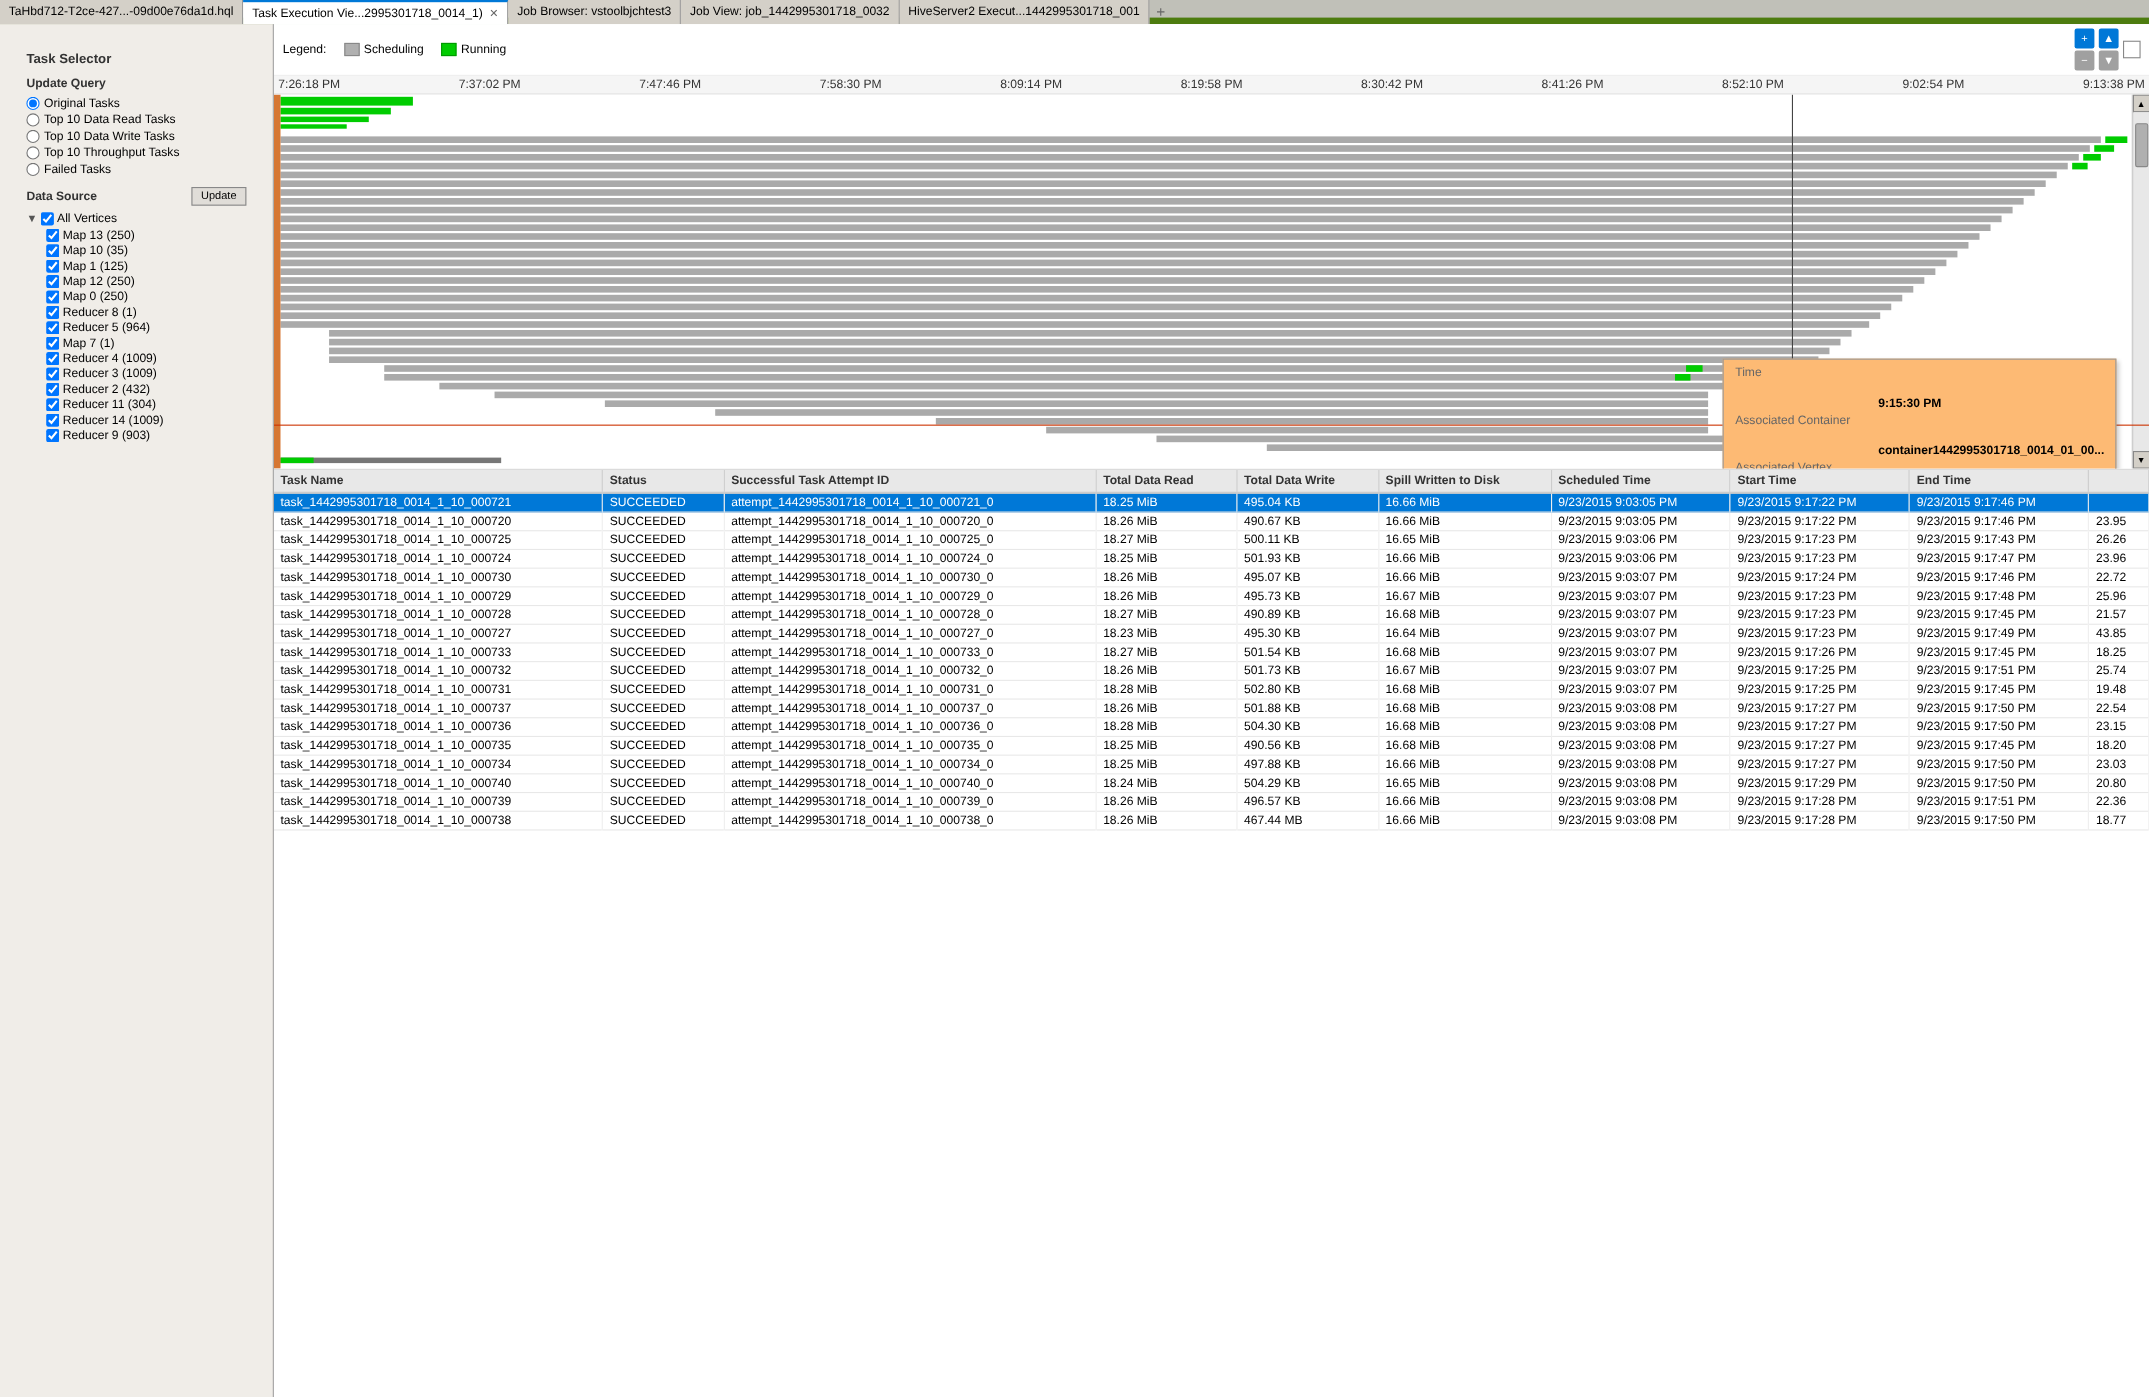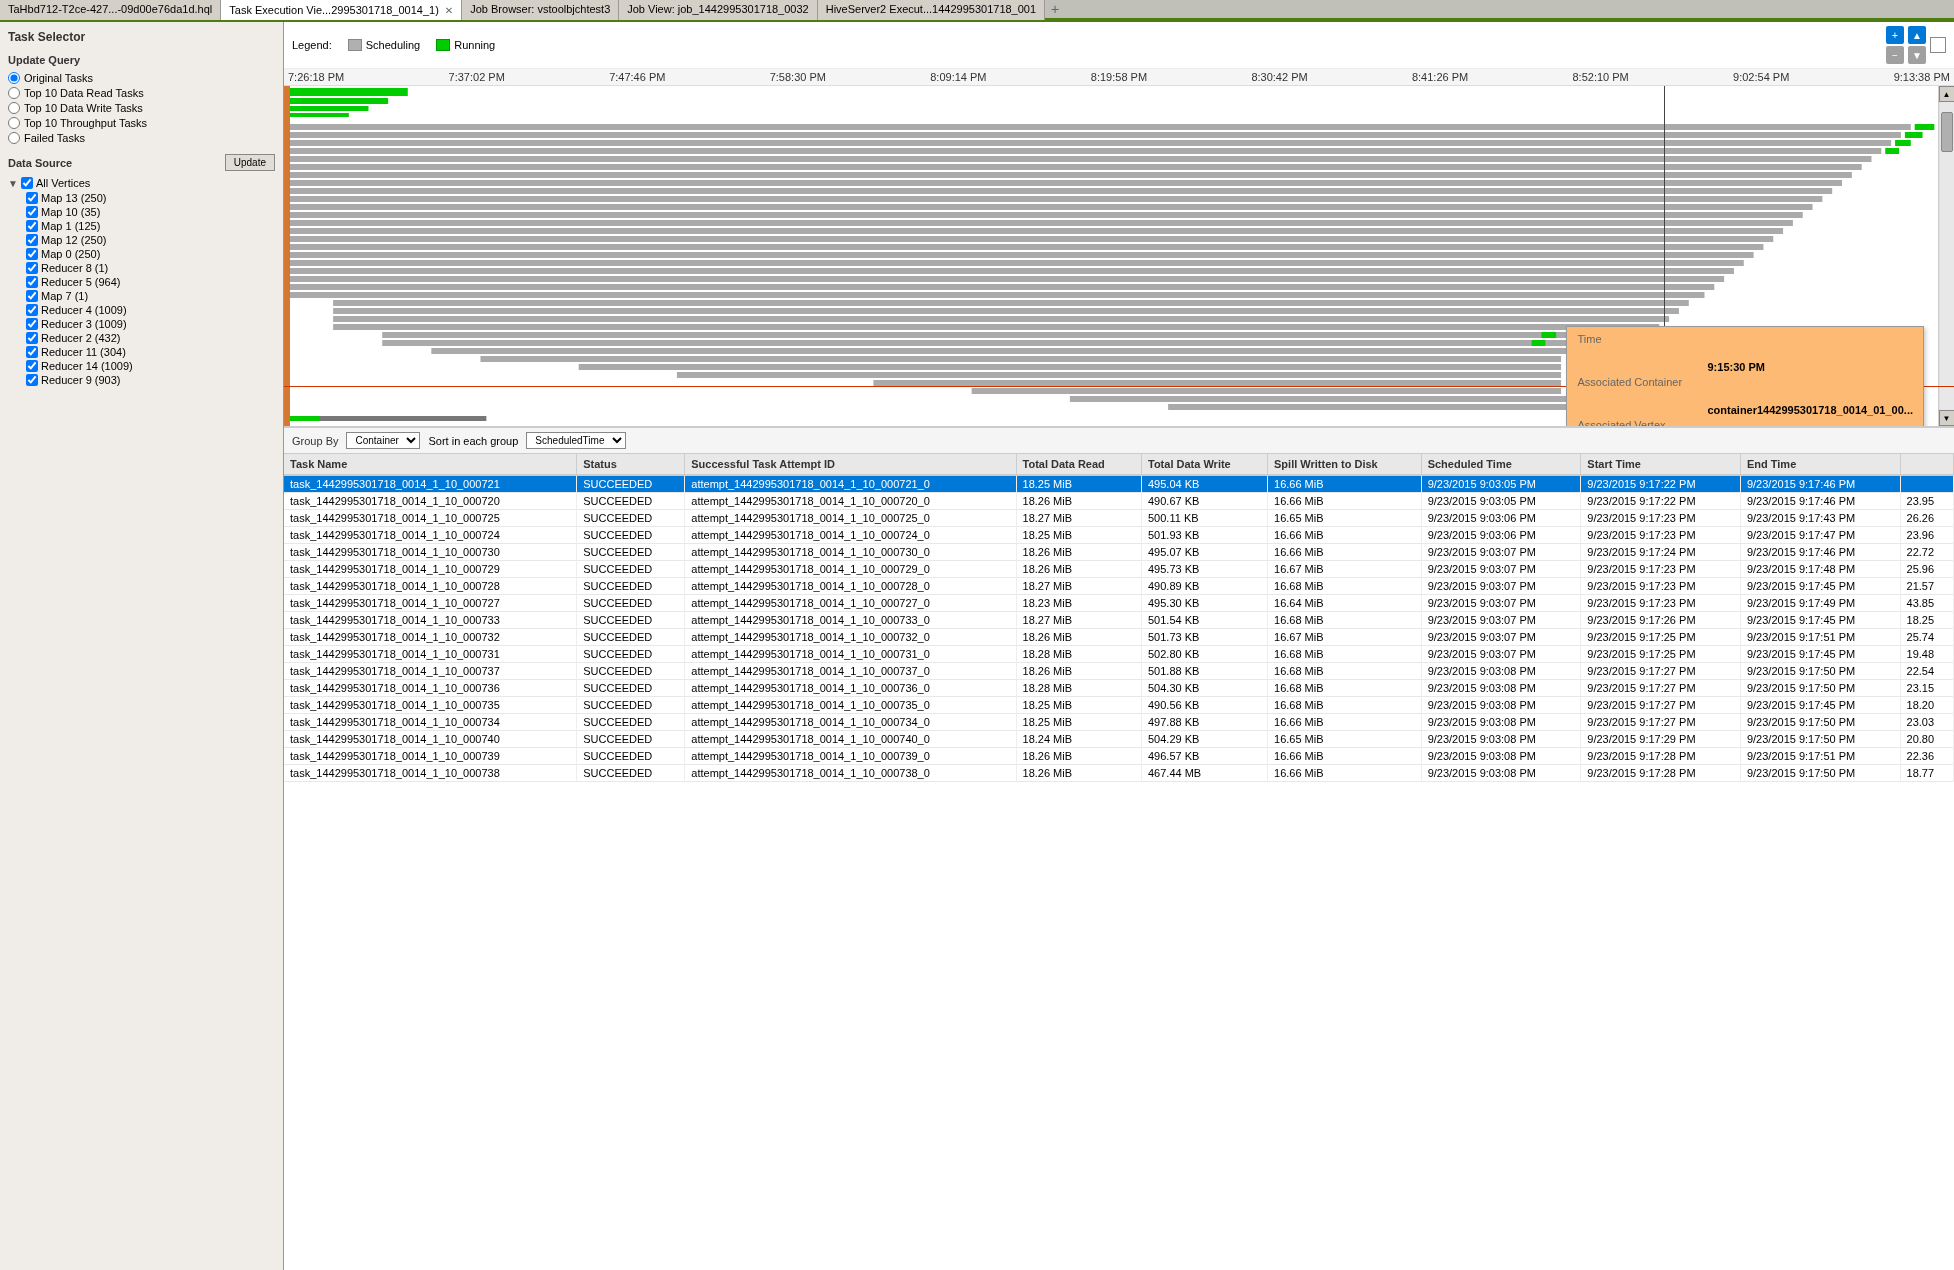--- a/index.html
+++ b/index.html
@@ -3,22 +3,22 @@
   <meta charset="utf-8">
   <style>
     * { box-sizing: border-box; margin: 0; padding: 0; font-family: 'Segoe UI', Arial, sans-serif; font-size: 11px; }
     body { background: #d4d0c8; overflow: hidden; width: 1954px; height: 1270px; }
 
     
     .tab-bar {
       display: flex;
       background: #c0c0b8;
       height: 22px;
-      align-items: center;
-      border-bottom: 4px solid #4d7c0f;
+      align-items: flex-start;
+      border-bottom: 6px solid #4d7c0f;
     }
     .tab {
       padding: 2px 8px;
       height: 22px;
       display: flex;
       align-items: center;
       border-right: 1px solid #999;
       background: #d4d0c8;
       font-size: 10px;
       white-space: nowrap;
@@ -43,24 +43,24 @@
     }
 
     
     .main-layout {
       display: flex;
       height: calc(1270px - 22px);
     }
 
     
     .sidebar {
-      width: 284px;
+      width: 249px;
       background: #f0ede8;
       border-right: 1px solid #999;
-      padding: 8px;
+      padding: 24px;
       flex-shrink: 0;
       overflow-y: auto;
     }
     .sidebar-title {
       font-weight: bold;
       font-size: 12px;
       margin-bottom: 8px;
       color: #333;
     }
     .sidebar-section-title {
@@ -589,26 +589,20 @@
             <span class="tooltip-value">9/23/2015 9:17:22 PM</span>
           </div>
           <div class="tooltip-row">
             <span class="tooltip-label">End Time</span>
             <span class="tooltip-value">9/23/2015 9:17:49 PM</span>
           </div>
         </div>
       </div>
     </div>
 
-    <div class="controls-row">
-      <span class="controls-label">Group By</span>
-      <select><option>Container</option></select>
-      <span>Sort in each group</span>
-      <select><option>ScheduledTime</option></select>
-    </div>
 
     <div class="table-container">
       <table>
         <thead>
           <tr>
             <th>Task Name</th>
             <th>Status</th>
             <th>Successful Task Attempt ID</th>
             <th>Total Data Read</th>
             <th>Total Data Write</th>

